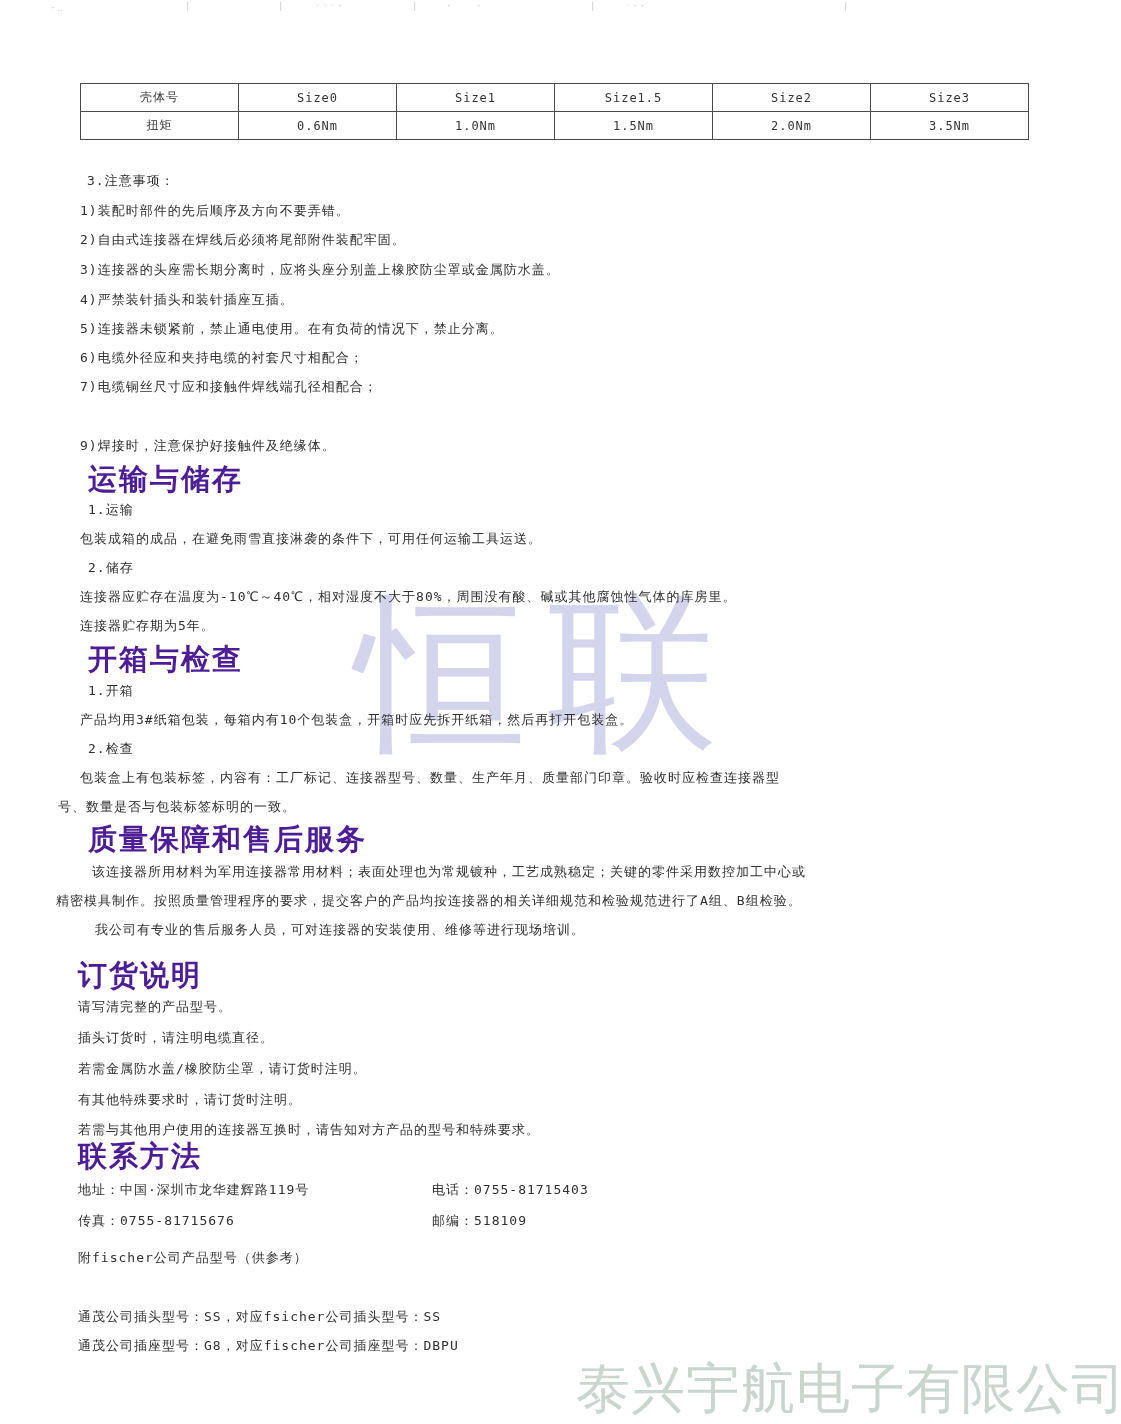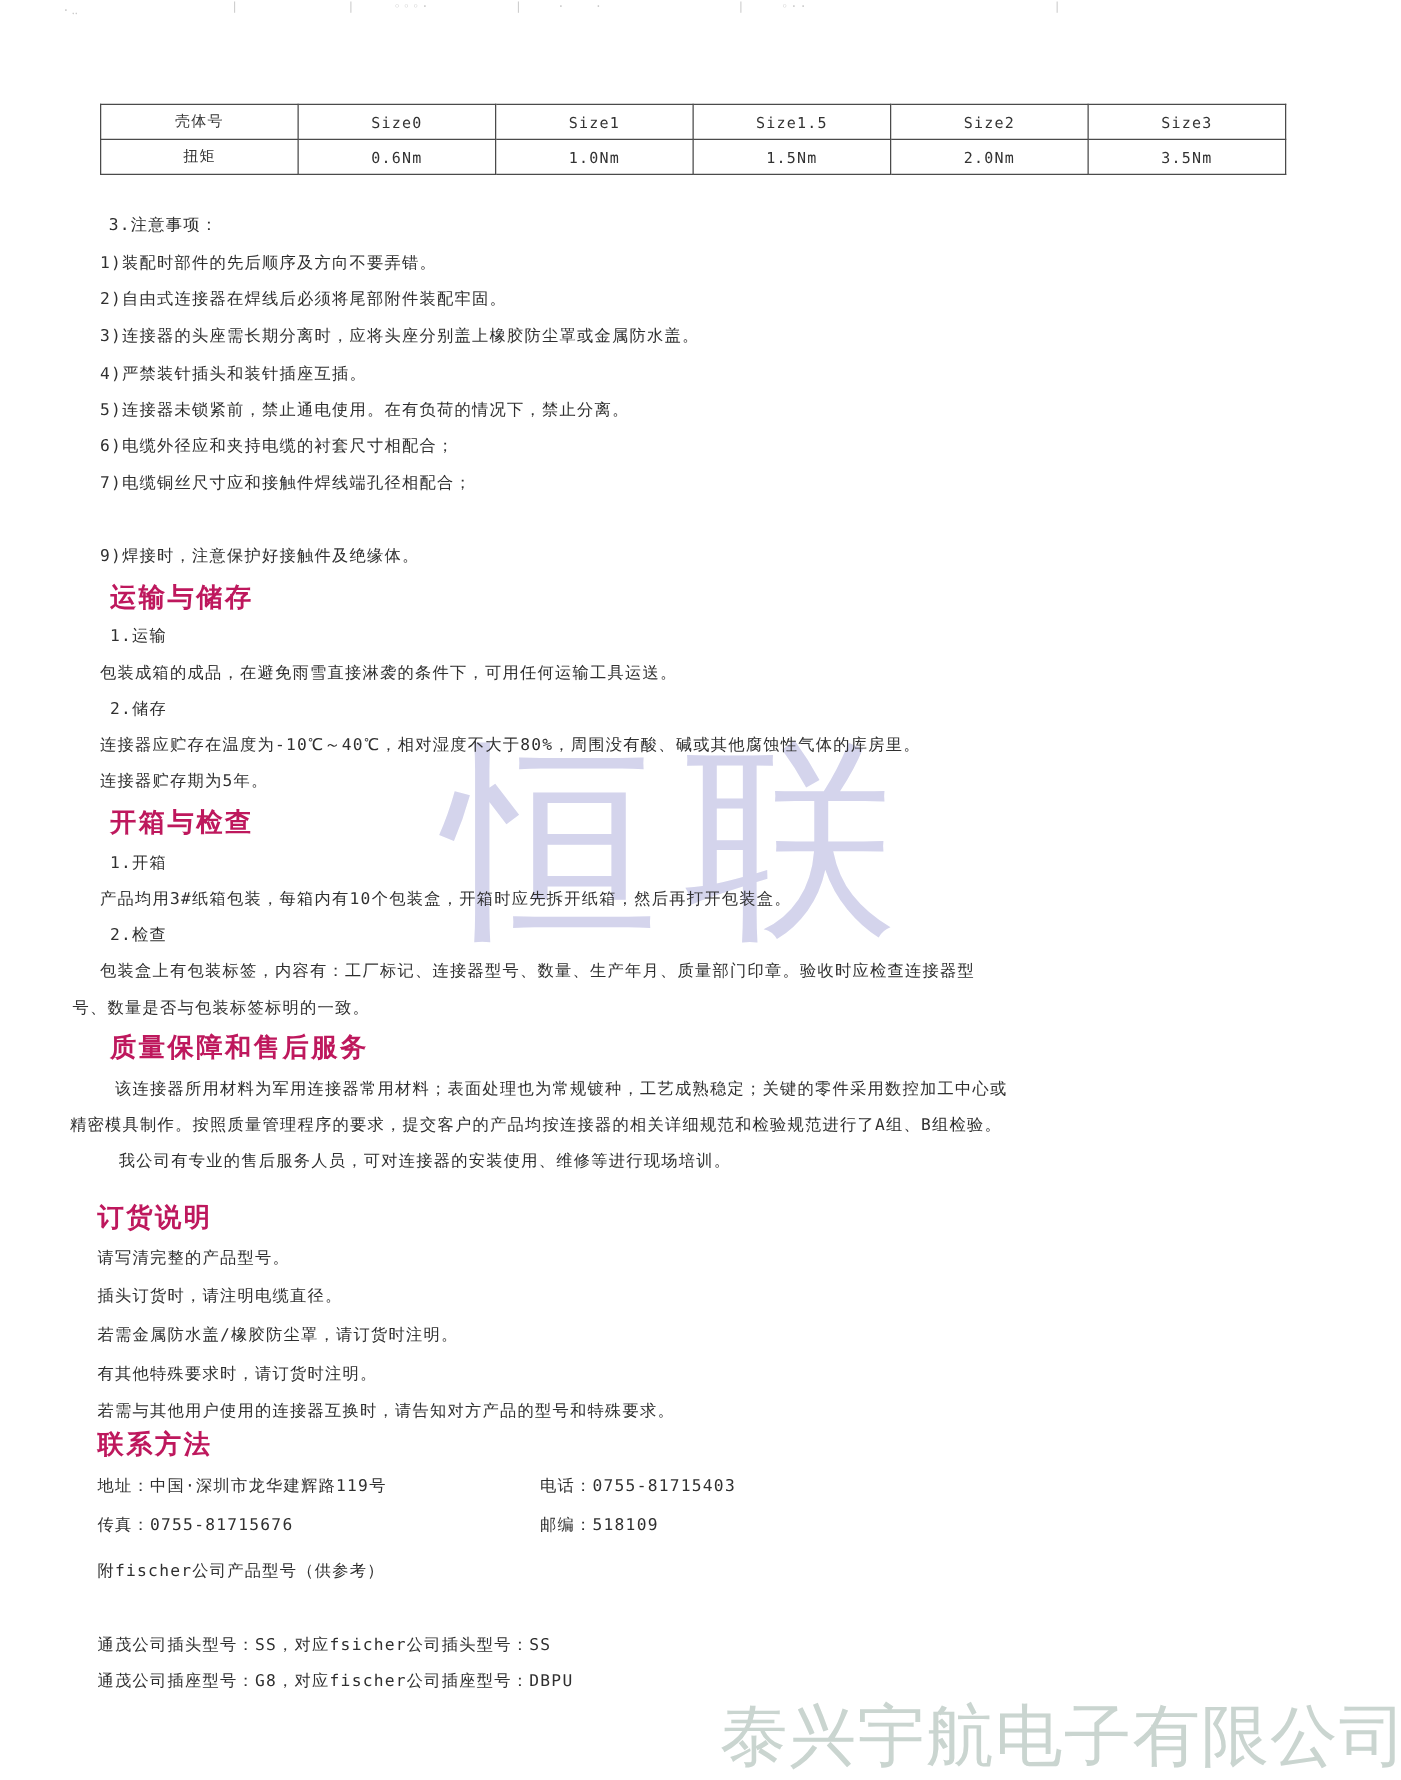--- a/index.html
+++ b/index.html
@@ -36,21 +36,21 @@
     padding:0;letter-spacing:1px;white-space:nowrap;overflow:hidden;
   }
   
   .ln{
     position:absolute;z-index:1;white-space:nowrap;
     font-size:13px;line-height:22px;letter-spacing:1px;color:#2f2f2f;
   }
   .hd{
     position:absolute;z-index:1;white-space:nowrap;
     font-family:"Liberation Sans",sans-serif;font-weight:bold;
-    font-size:21px;line-height:26px;letter-spacing:2px;color:#be185d;
+    font-size:29px;line-height:26px;letter-spacing:2px;color:#4c1d95;
   }
 </style>
 </head>
 <body>
 
 <div class="page">
 
   <span class="frag" style="left:50px">·‥</span>
   <span class="frag" style="left:185px">|</span>
   <span class="frag" style="left:278px">|</span>

